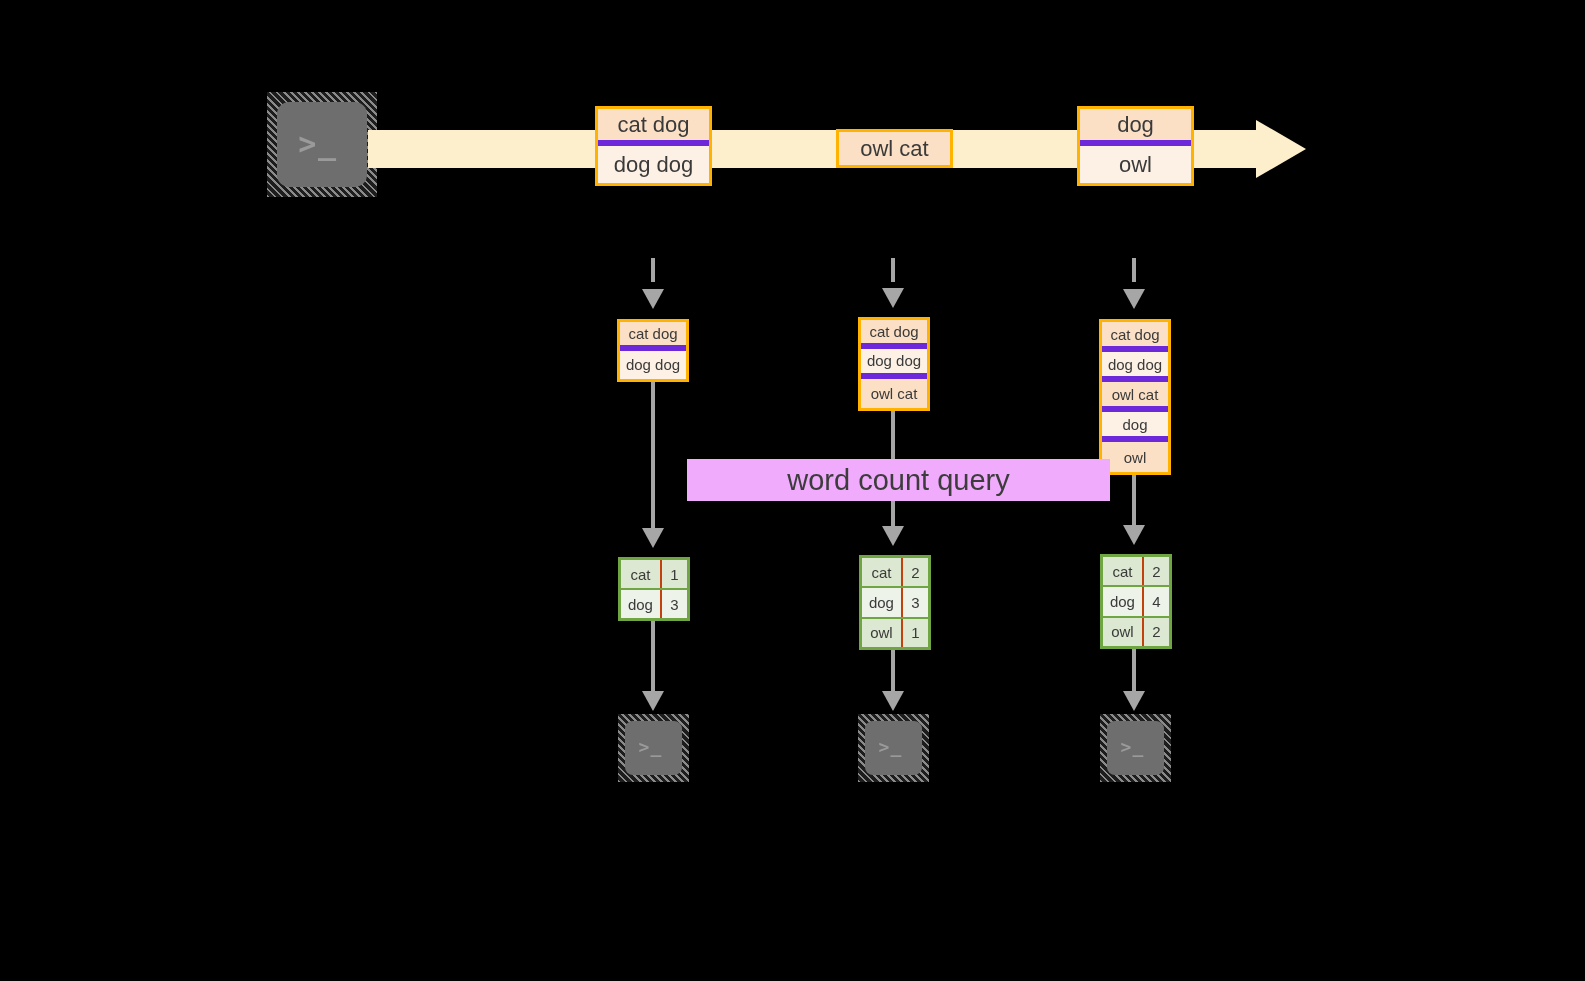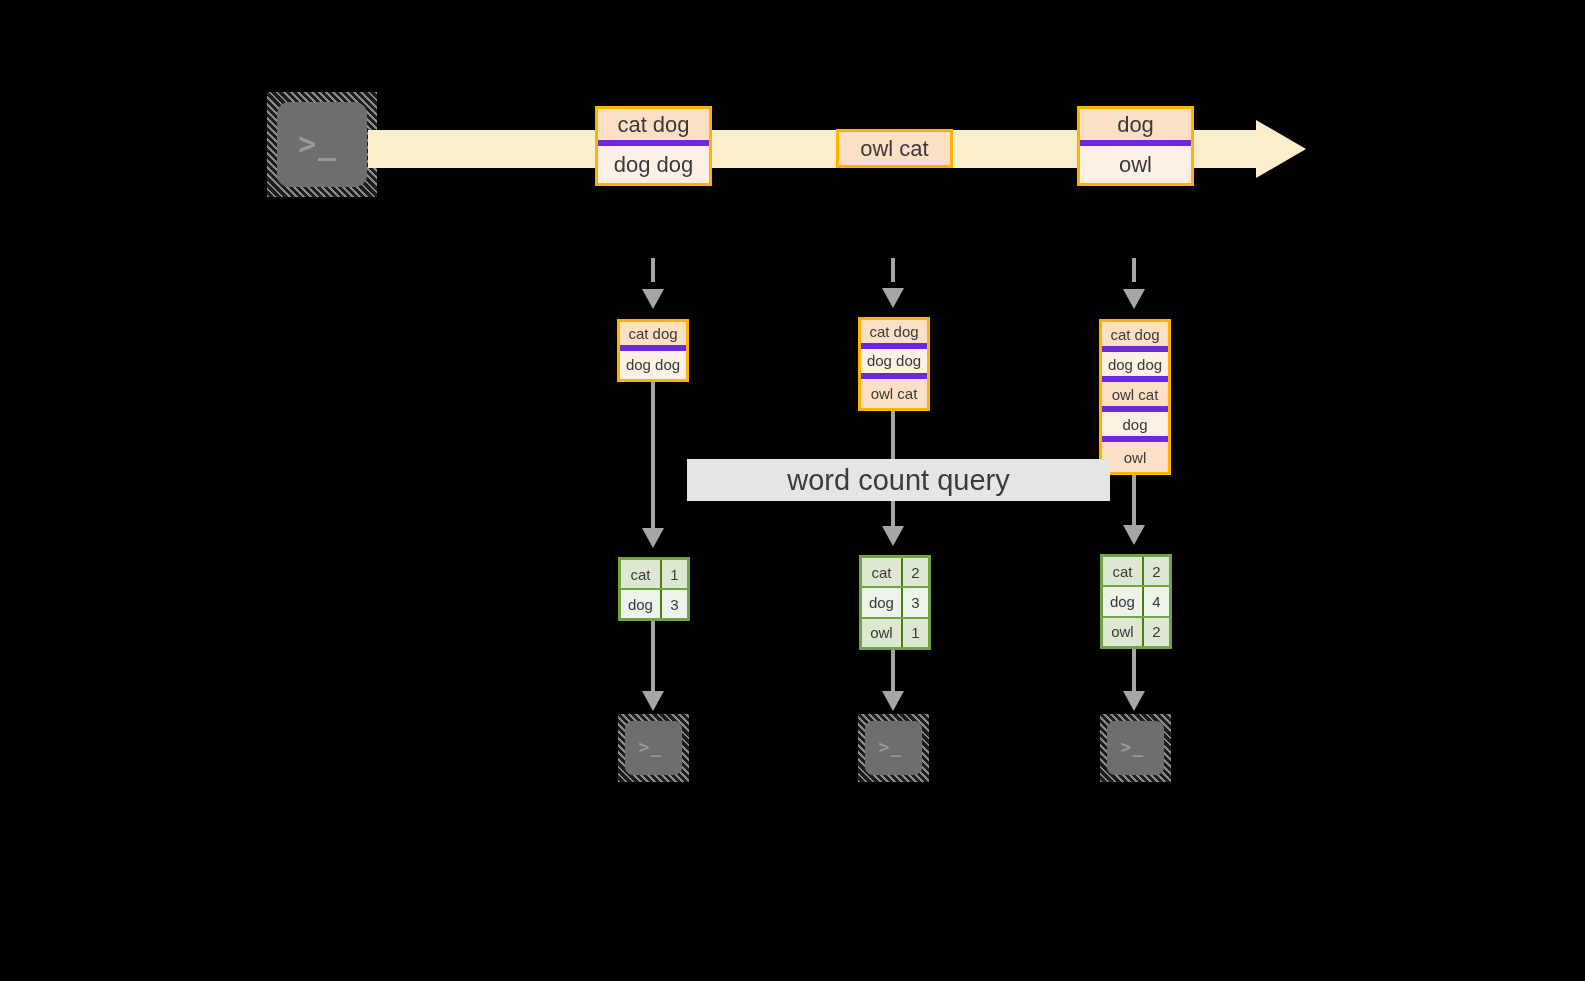--- a/index.html
+++ b/index.html
@@ -97,42 +97,42 @@
     border-bottom: 2px solid #6FA543;
   }
   .grow:last-child { border-bottom: none; }
   .gc-key, .gc-val {
     box-sizing: border-box;
     display: flex;
     align-items: center;
     justify-content: center;
     white-space: nowrap;
   }
-  .gc-key { border-right: 2px solid #4d7c0f; text-align: right; }
+  .gc-key { border-right: 2px solid #c2410c; text-align: right; }
   .grow.dark .gc-key, .grow.dark .gc-val { background: #DCE8D1; }
   .grow.light .gc-key, .grow.light .gc-val { background: #EEF3EA; }
 
   
   .vline {
     position: absolute;
     background: #A6A6A6;
     width: 4px;
   }
   .vhead {
     position: absolute;
     width: 0; height: 0;
     border-left: 11px solid transparent;
     border-right: 11px solid transparent;
     border-top: 20px solid #A6A6A6;
   }
 
   
   .banner {
     position: absolute;
-    background: #e5e5e5;
+    background: #f0abfc;
     display: flex;
     align-items: center;
     justify-content: center;
     color: #3c3c3c;
     white-space: nowrap;
   }
 </style>
 </head>
 <body>
 

